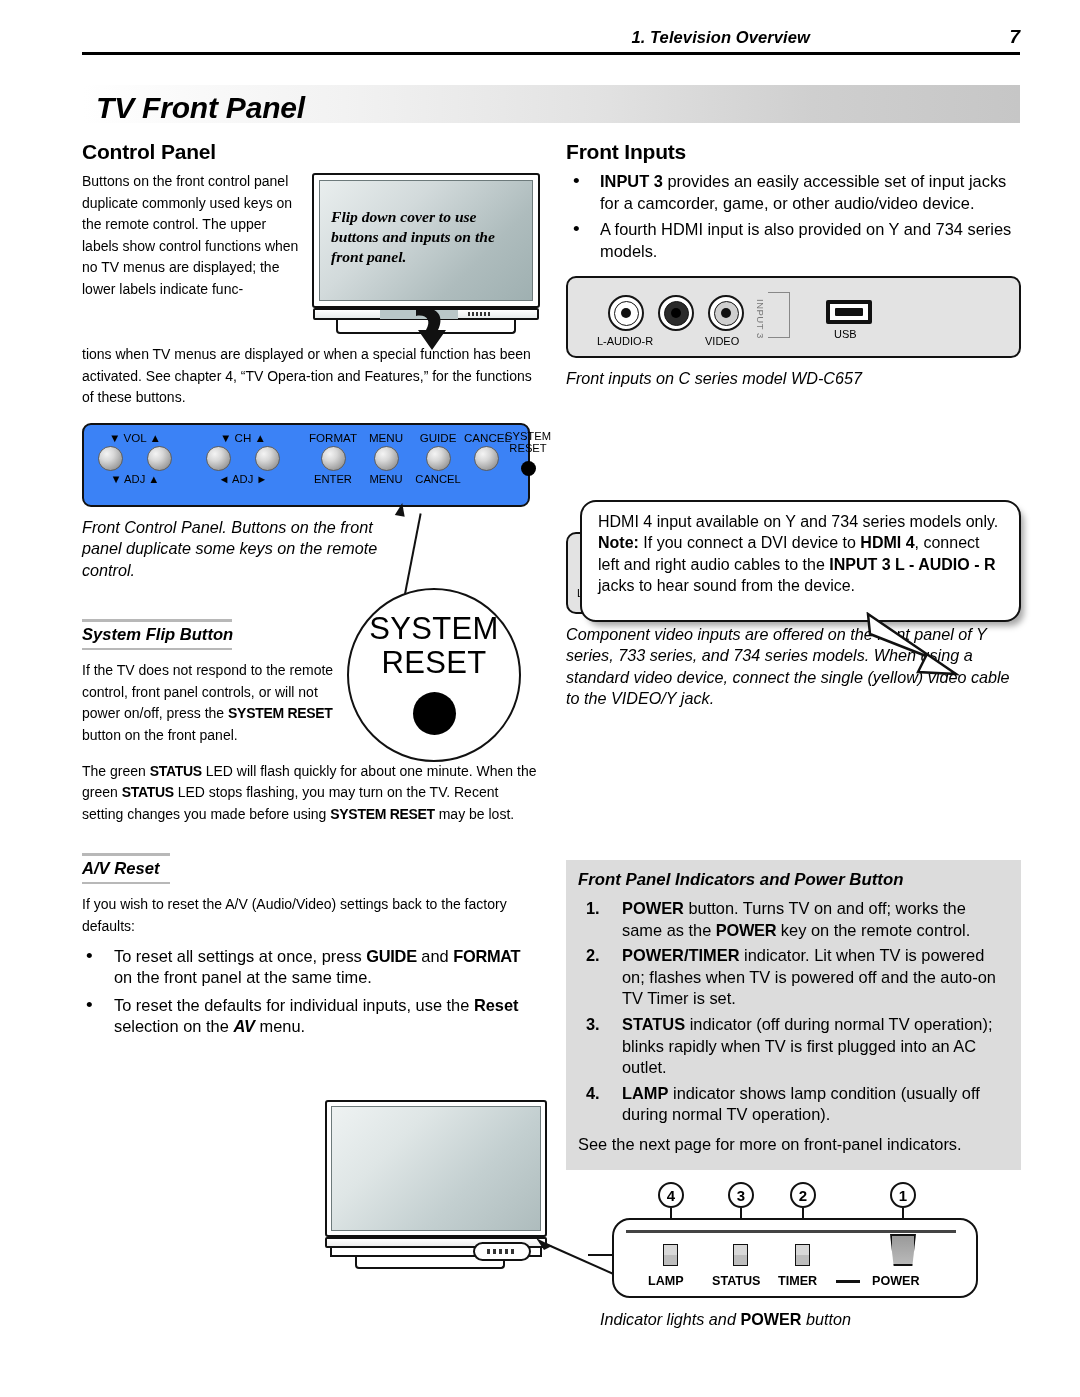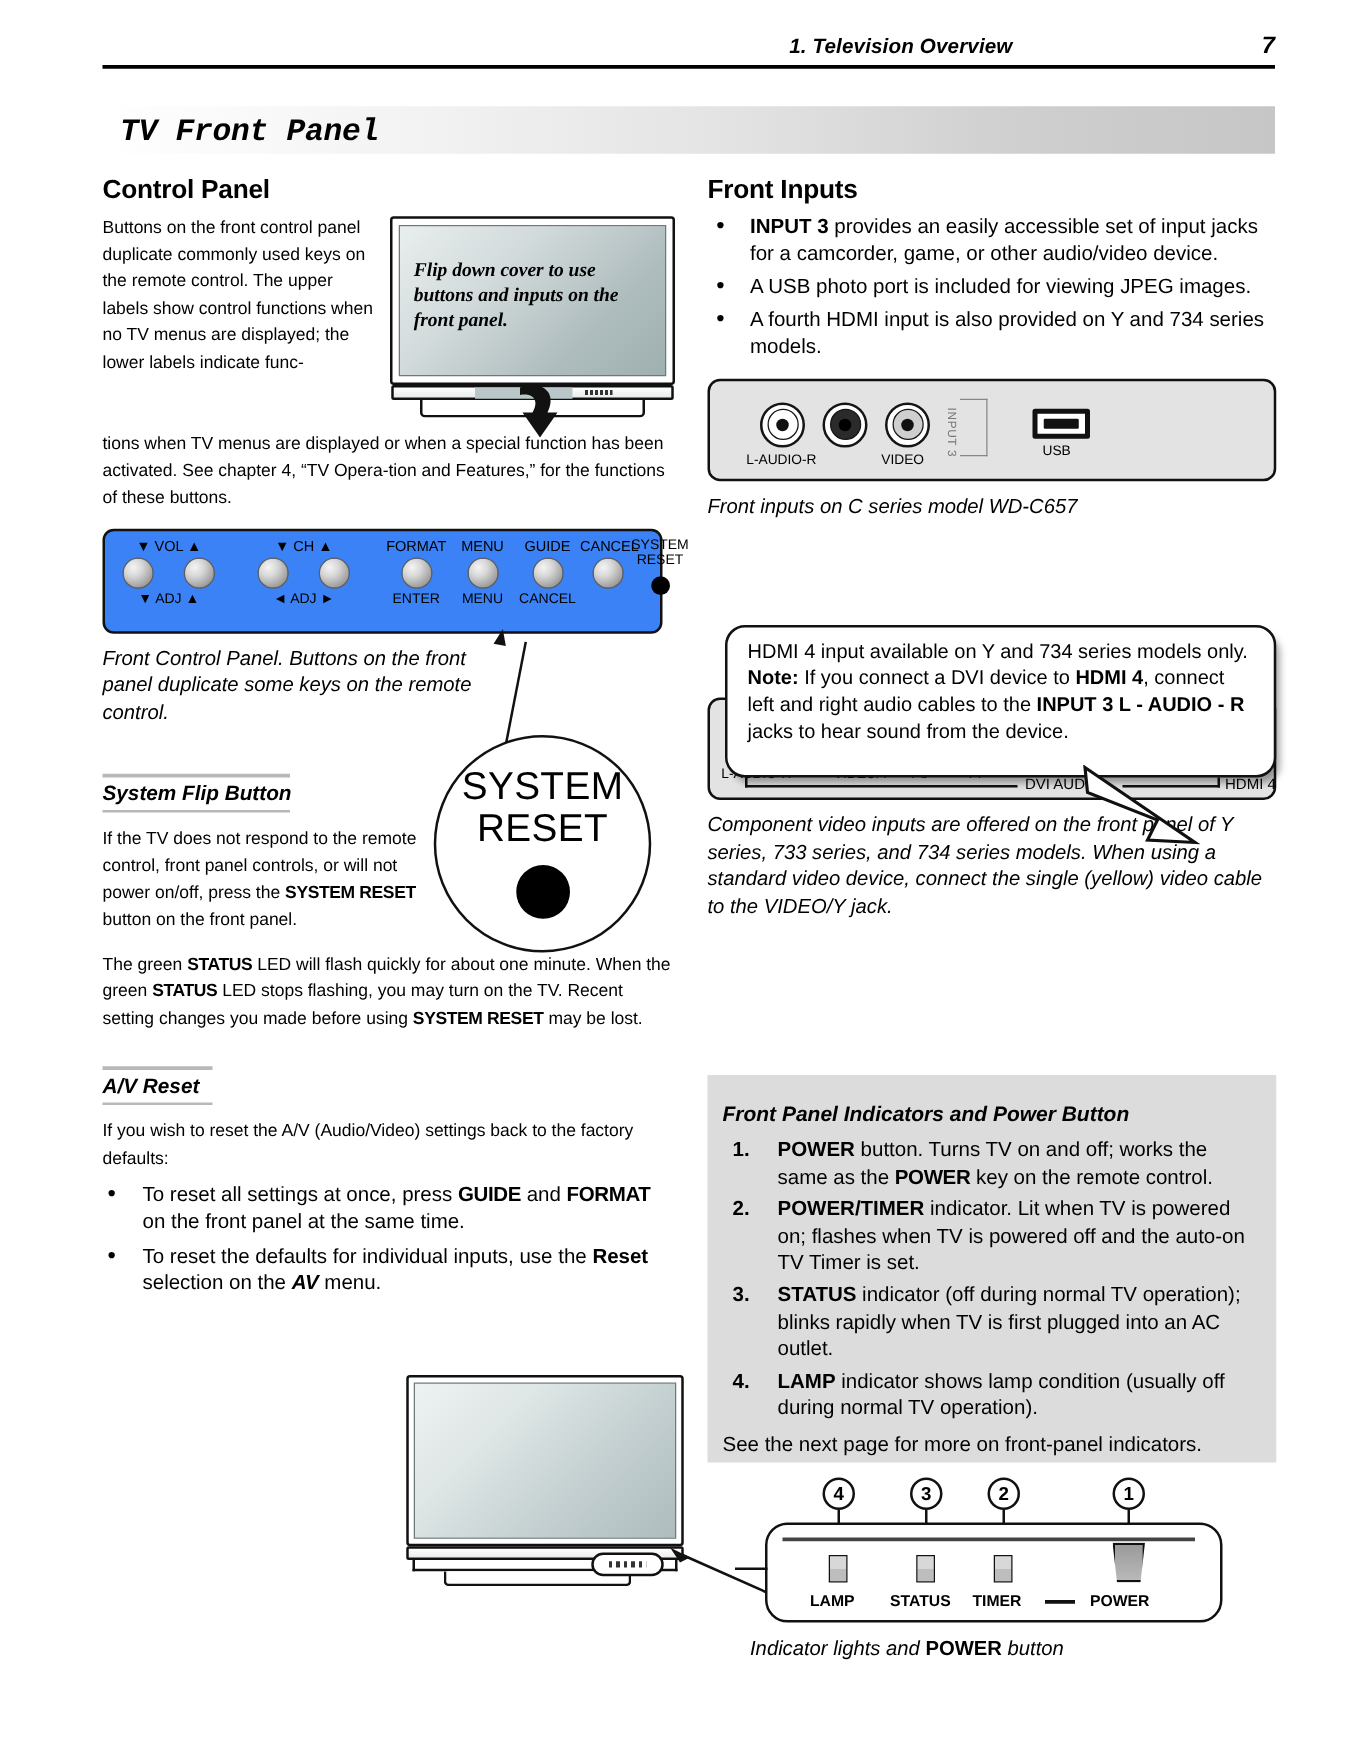--- a/index.html
+++ b/index.html
@@ -30,23 +30,22 @@
   }
   .header-rule { height: 3px; background: #000; width: 100%; }
 
   
   .titlebar {
     position: absolute; left: 82px; top: 85px; width: 938px; height: 38px;
     background: linear-gradient(to right,#ffffff 0%,#f2f2f2 28%,#e2e2e2 55%,#cfcfcf 78%,#c6c6c6 100%);
   }
   .titlebar span {
     position: absolute; left: 14px; top: 6px;
-    font-size: 25px; font-weight: bold; font-style: italic;
+    font-size: 30px; font-weight: bold; font-style: italic;
     letter-spacing: -.2px;
-    font-family: Liberation Mono, monospace;
   }
 
   
   .col-left  { position: absolute; left: 82px;  top: 140px; width: 458px; }
   .col-right { position: absolute; left: 566px; top: 140px; width: 455px; }
 
   h2.sect {
     font-size: 21px; font-weight: bold; margin-bottom: 7px; letter-spacing: -.2px;
   }
   p.body {
@@ -231,21 +230,21 @@
     padding:9px 14px 0 16px;
     box-shadow: 5px 6px 6px -2px rgba(0,0,0,.35);
     font-size:16px; line-height:21.4px;
     z-index: 5;
   }
   .tail-svg { position:absolute; left:860px; top:612px; z-index:6; }
 
   
   .shaded {
     position:absolute; left:566px; top:860px; width:455px; height:310px;
-    background:#dcdcdc; padding:22px 14px 0 12px;
+    background:#dcdcdc; padding:10px 14px 0 12px;
   }
   .shaded h3 {
     font-size:16.8px; font-weight:bold; font-style:italic; margin-bottom:8px;
   }
   ol.numlist { list-style:none; }
   ol.numlist li {
     position:relative; padding-left:44px; font-size:16.4px; line-height:21.6px;
     margin-bottom:4px;
   }
   ol.numlist li .num {
@@ -428,21 +427,20 @@
     <div class="t">SYSTEM</div>
     <div class="t" style="margin-top:0;">RESET</div>
     <div class="big-dot"></div>
   </div>
 
   <div class="col-right">
     <h2 class="sect">Front Inputs</h2>
 
     <ul class="bul2">
       <li><b class="n">INPUT 3</b><span> provides an easily accessible set of input jacks for a camcorder, game, or other audio/video device.</span></li>
-      <li><span>A USB photo port is included for viewing JPEG images.</span></li>
       <li><span>A fourth HDMI input is also provided on Y and 734 series models.</span></li>
     </ul>
 
     <div class="inpanel one">
       <div class="jack" style="left:40px;top:17px;">
         <div class="jack-ring">
             <div class="jack-mid" style="background:#ffffff;">
               <div class="jack-pin"></div>
             </div>
           </div>

